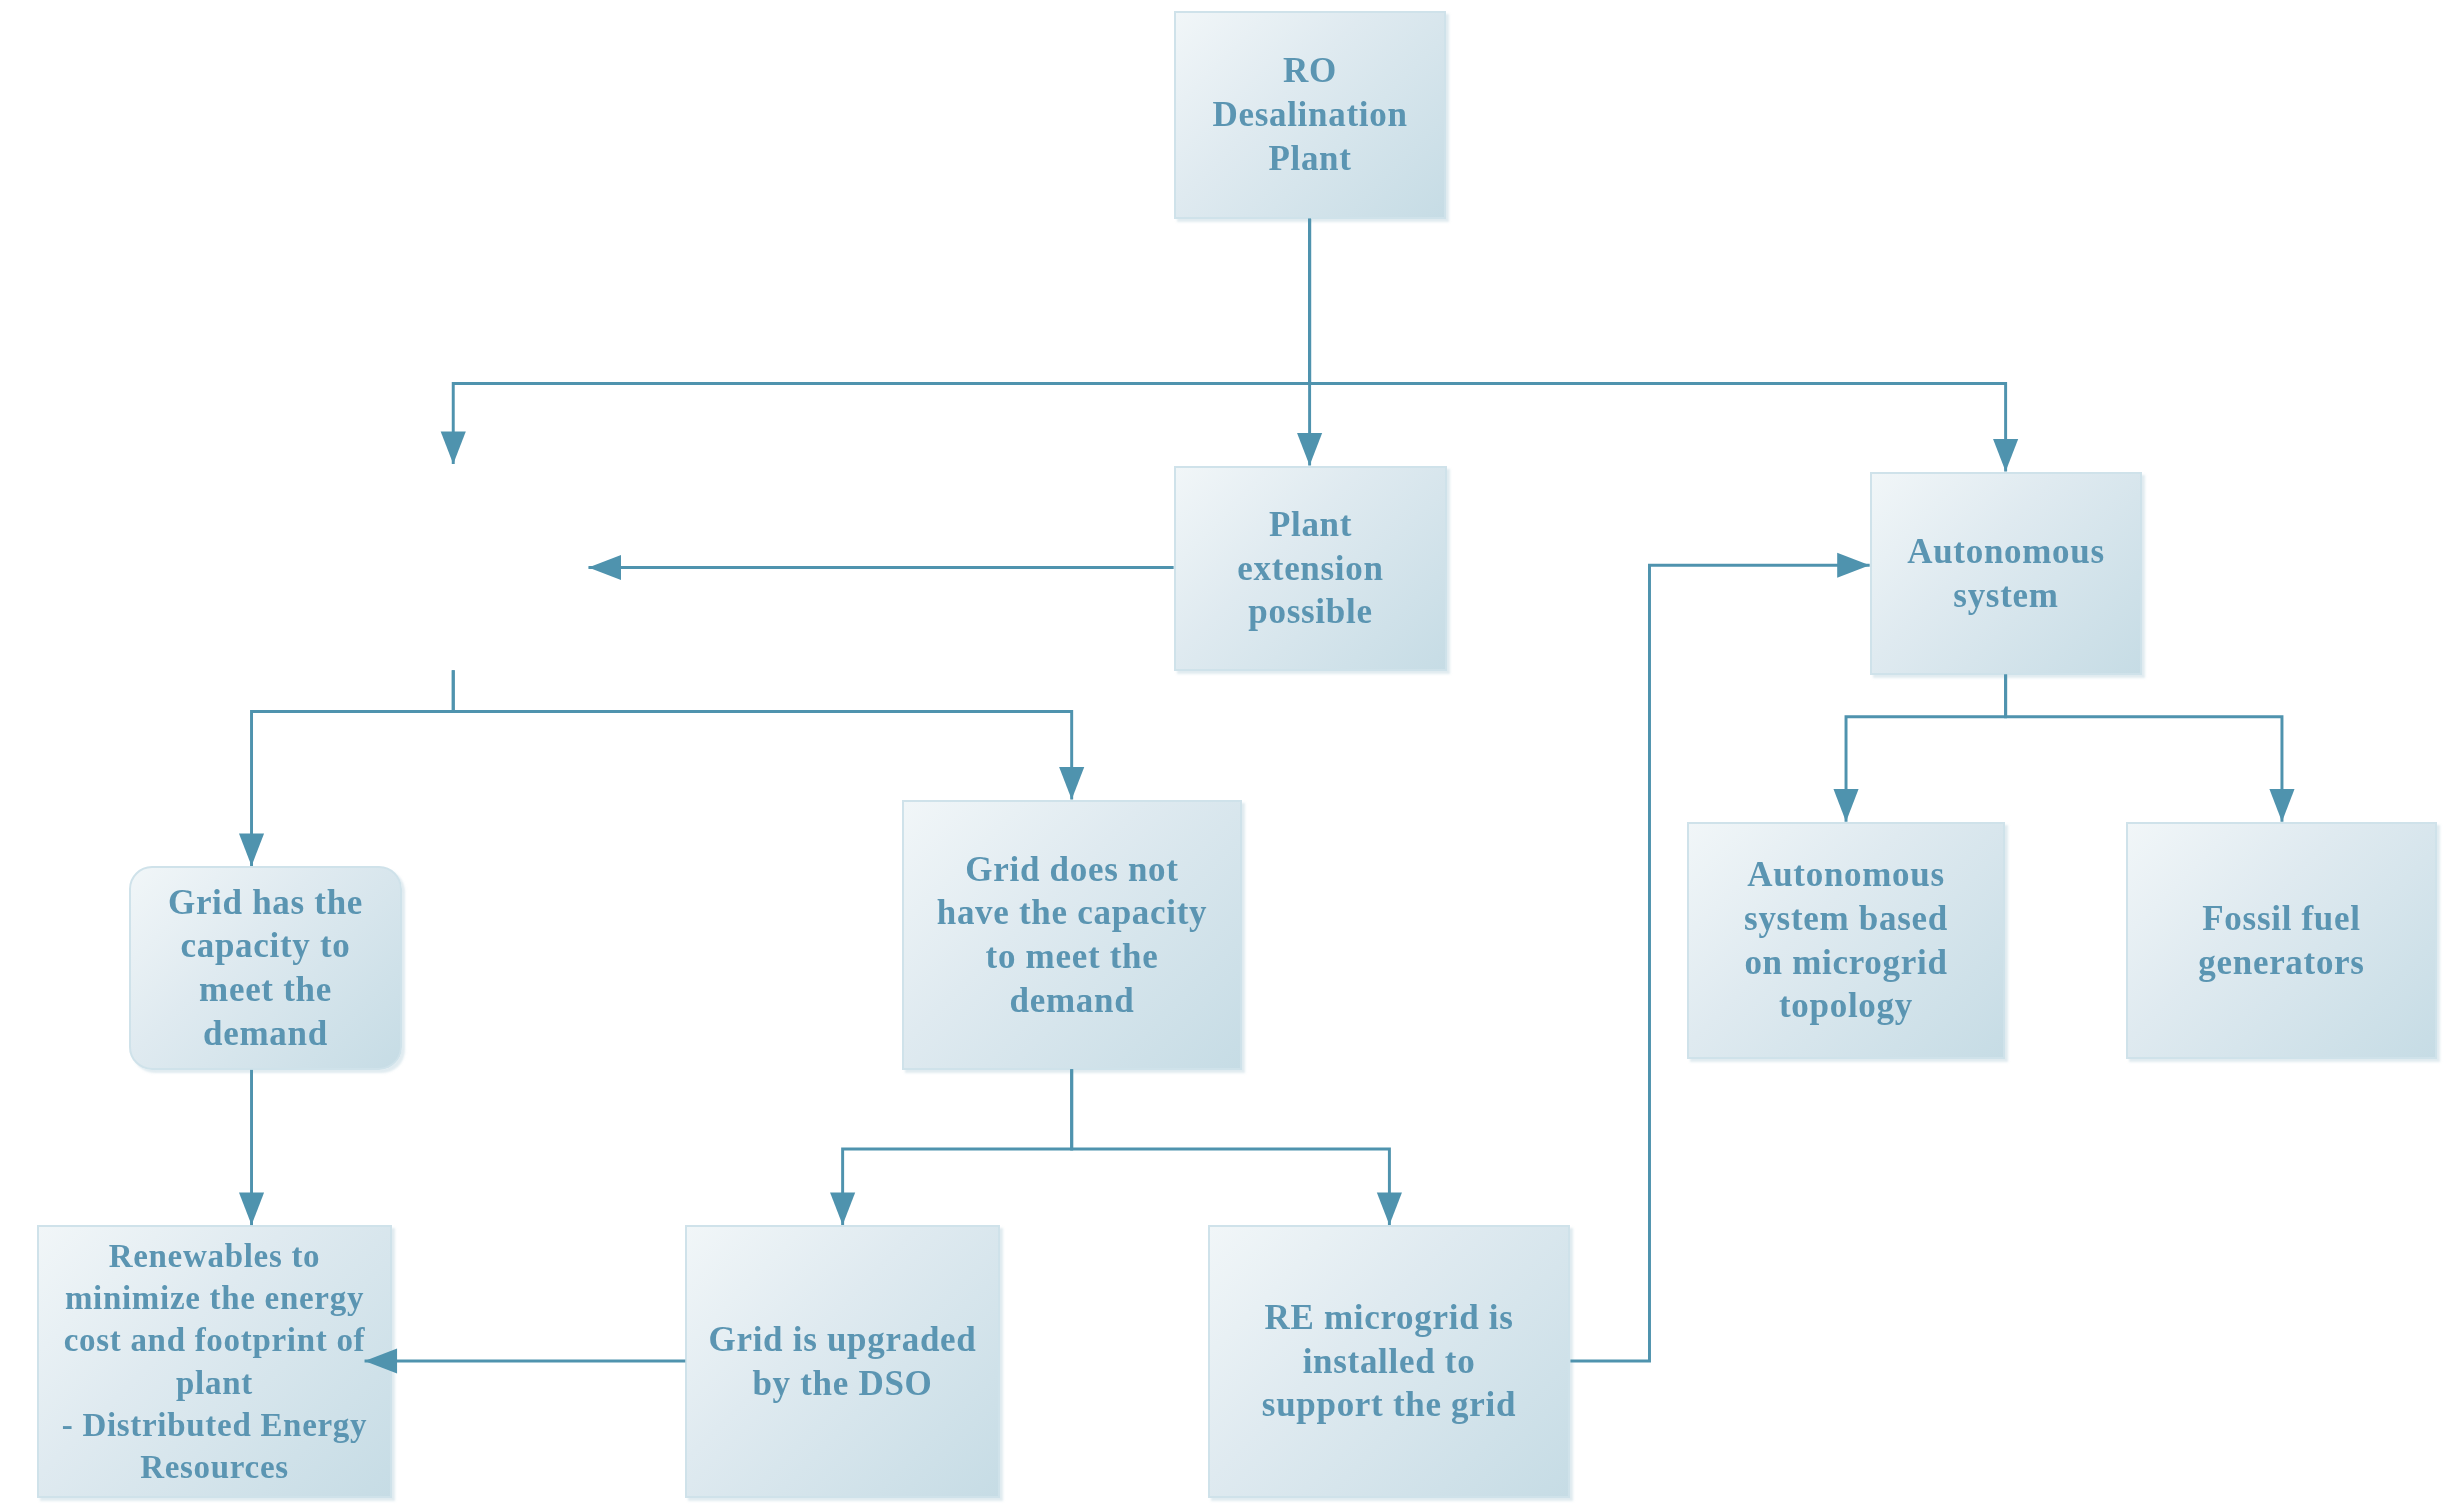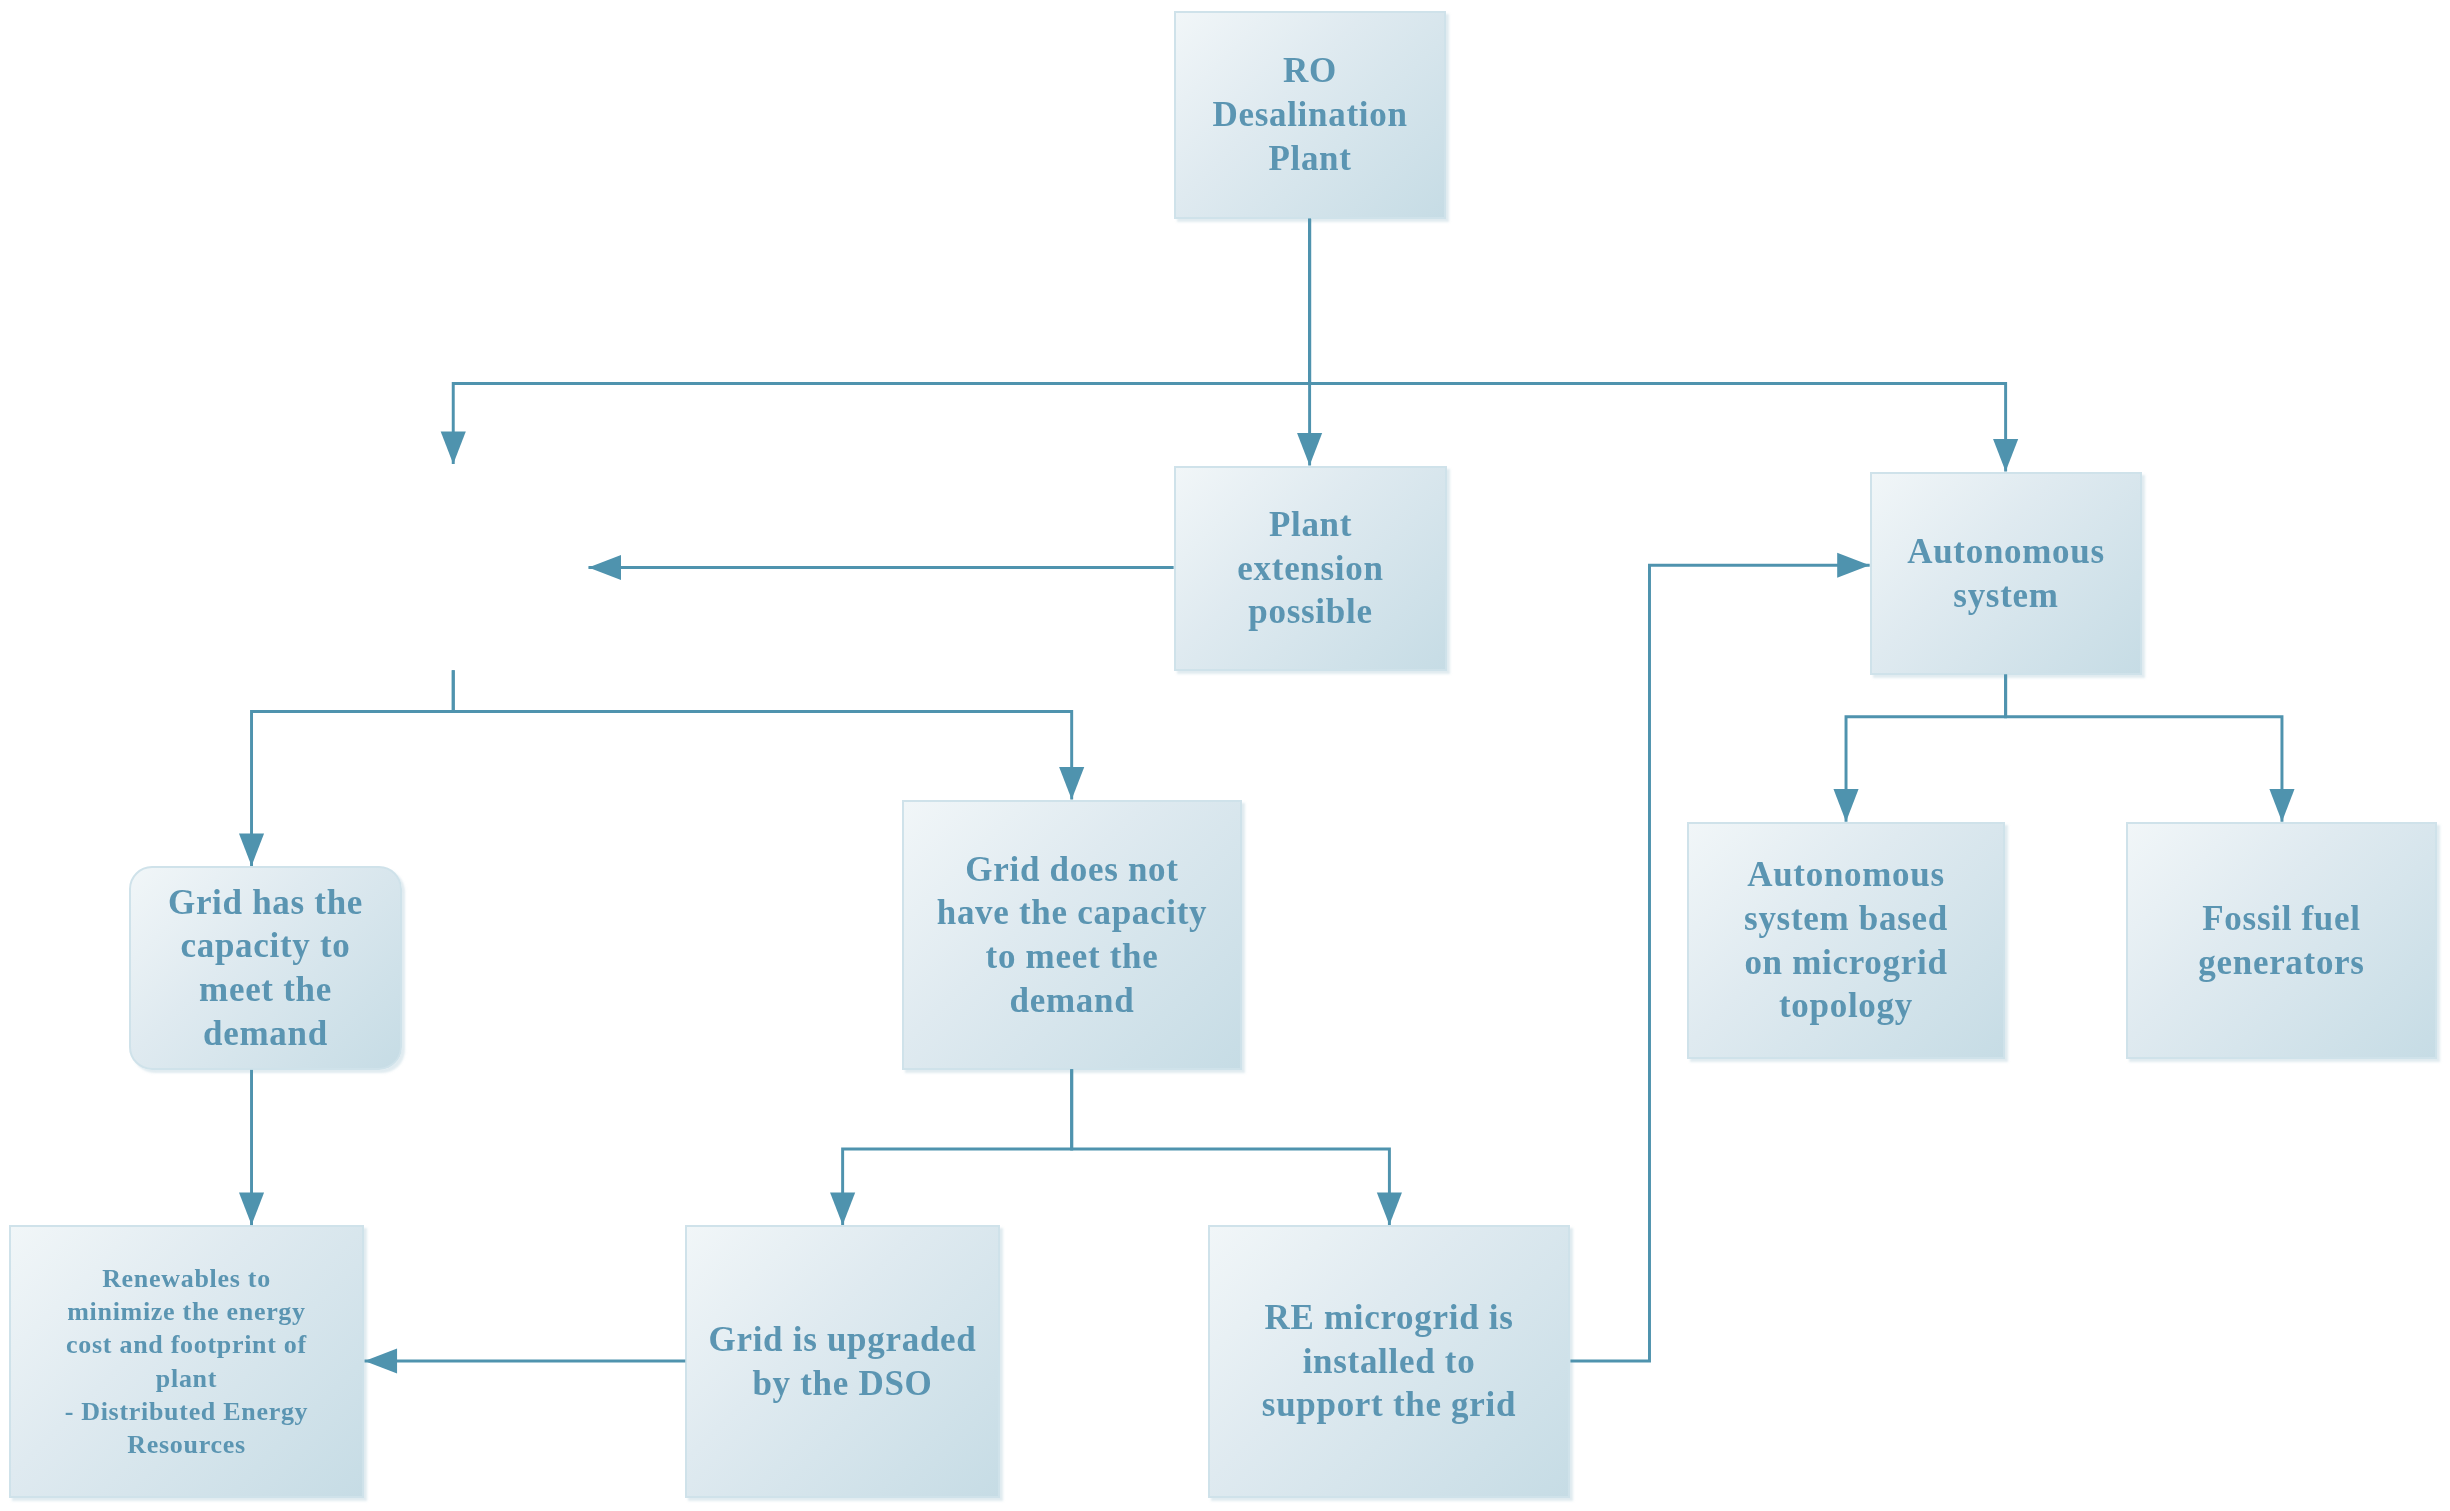--- a/index.html
+++ b/index.html
@@ -19,21 +19,21 @@
     background:linear-gradient(135deg,#f1f6f8 0%,#dfeaf0 40%,#c6dce5 100%);
     border:2.2px solid #cfe2ea;
     box-shadow:3px 3px 2.2px rgba(173,202,216,0.38);
     color:var(--text-color,#5b95b2);
     font-weight:bold;
     font-size:35px;
     line-height:1.25;
     letter-spacing:0.7px;
     white-space:pre-line;
   }
-  .node.small{font-size:26px;line-height:1.28;}
+  .node.small{font-size:33px;line-height:1.28;margin-left:28px;}
   #edge-svg{position:absolute;left:0;top:0;pointer-events:none;}
 
   
   #node-ro               {left:1174px;top:11px;  width:272px;height:208px;}
   #node-grid_connected   {left:318px; top:464px; width:271px;height:206px;}
   #node-grid_extension   {left:1174px;top:466px; width:273px;height:205px;}
   #node-autonomous       {left:1870px;top:472px; width:272px;height:203px;}
   #node-grid_has_capacity{left:129px; top:866px;width:273px;height:204px;border-radius:23px;}
   #node-grid_no_capacity {left:902px;top:800px;width:340px;height:270px;}
   #node-auto_microgrid   {left:1687px;top:822px;width:318px;height:237px;}

